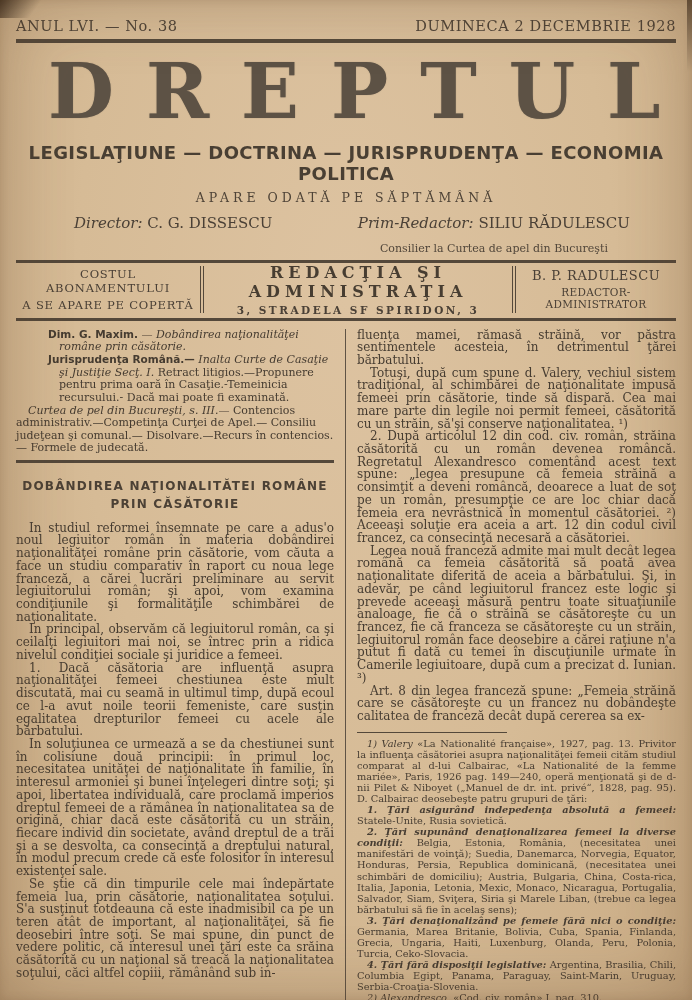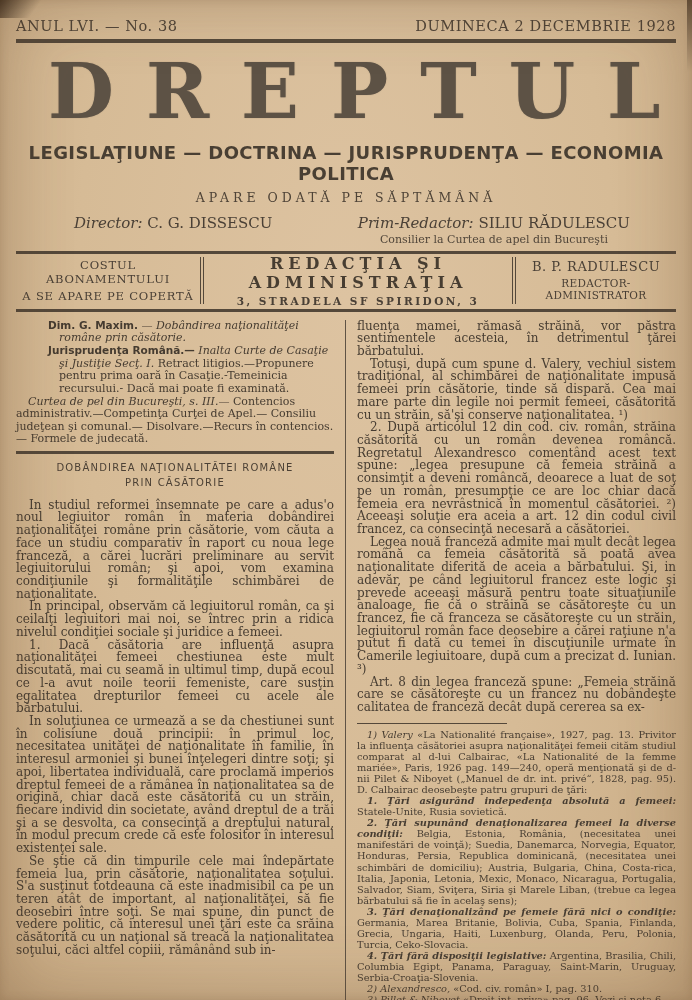--- a/index.html
+++ b/index.html
@@ -37,21 +37,21 @@
   .subtitle { text-align:center; margin-top:11px;
     font-family:"DejaVu Sans", sans-serif; font-weight:bold;
     font-size:18px; letter-spacing:0.4px; color:#493f33; }
   .frequency { text-align:center; margin-top:6px;
     font-size:12.5px; letter-spacing:4px; color:#4e4337; }
 
   .directors { display:flex; justify-content:space-between; margin-top:9px; padding:0 46px 0 58px; }
   .director-left { font-size:15px; }
   .editor-right { text-align:center; font-size:15px; }
   .role-label { font-style:italic; }
-  .editor-sub { font-size:11px; margin-top:1px; color:#51463a; }
+  .editor-sub { font-size:11px; margin-top:10px; color:#51463a; }
 
   .masthead { display:flex; align-items:stretch; text-align:center; height:47px; margin-top:3px; }
   .m-cell { display:flex; flex-direction:column; justify-content:center; gap:3px; }
   .m-left { flex:0 0 184px; font-size:11.5px; letter-spacing:0.8px; }
   .m-center { flex:1; border-left:4px double #54483a; border-right:4px double #54483a; }
   .m-center .m-big { font-family:"DejaVu Serif", serif; font-weight:bold; font-size:16px; letter-spacing:5px; color:#473d31; }
   .m-center .m-small { font-weight:bold; font-size:10.5px; letter-spacing:2.5px; }
   .m-right { flex:0 0 160px; }
   .m-right .m-name { font-size:13px; letter-spacing:0.5px; }
   .m-right .m-role { font-size:10.5px; letter-spacing:0.3px; }
@@ -63,22 +63,22 @@
   .toc { font-size:11px; line-height:1.13; color:#453b30; }
   .toc p { margin-bottom:1px; }
   .toc-label { font-family:"DejaVu Sans", sans-serif; font-weight:bold; font-size:10.5px; }
   .toc-italic { font-style:italic; }
   .toc-hang { padding-left:11px; text-indent:-11px;margin-left:32px; }
   .toc-indent { text-indent:12px; }
   .toc-paren { padding-left:14px; }
   .toc-rule { height:2px; border-top:2px solid #54483a; border-bottom:1px solid #54483a; margin:5px 0 6px; }
 
   .article-heading { text-align:center; font-family:"DejaVu Sans", sans-serif;
-    font-weight:normal; font-size:10px; letter-spacing:1.2px; line-height:1.5;
-    color:#4c4135; margin:6px 0 9px; }
+    font-weight:bold; font-size:12px; letter-spacing:1.2px; line-height:1.5;
+    color:#4c4135; margin:14px 0 9px; }
 
   .body-p { font-size:12px; line-height:1.06; text-align:justify; text-indent:13px; color:#463c31; }
   .no-indent { text-indent:0; }
 
   .section-heading { text-align:center; font-style:italic; font-size:12.5px;
     line-height:1.35; margin:9px 14px 8px; color:#463c31; }
 
   .fn-rule { width:150px; border-top:1.5px solid #54483a; margin:9px 0 5px; }
   .fn { font-size:9.8px; line-height:1.13; text-align:justify; text-indent:10px; color:#473d32; }
   .fn-lead { font-style:italic; }

